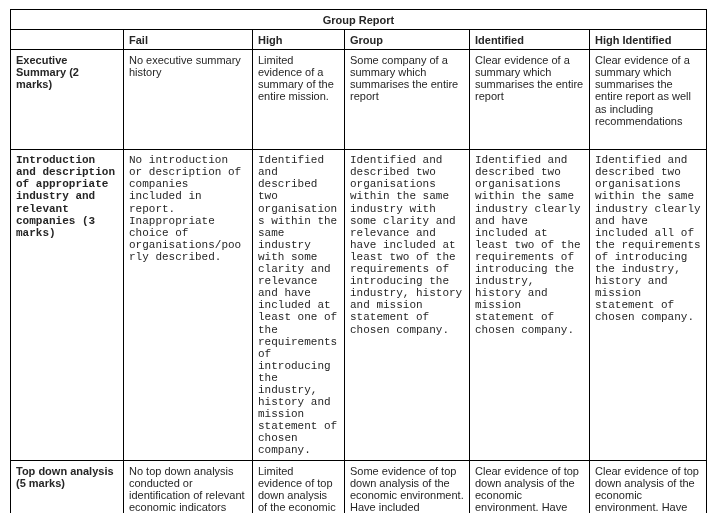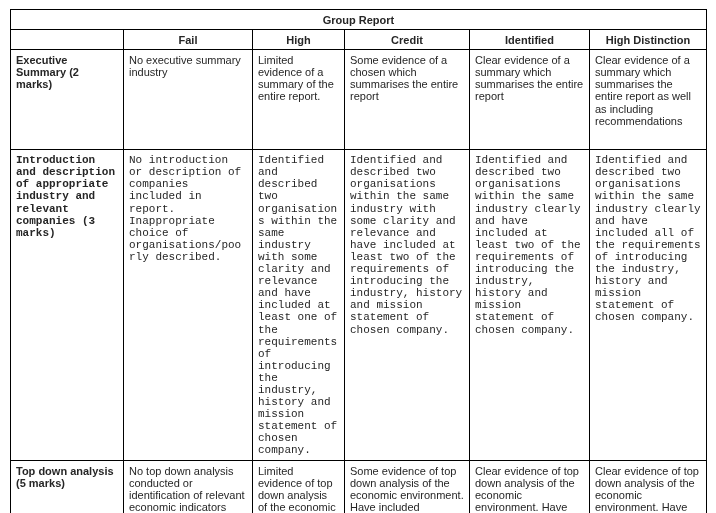--- a/index.html
+++ b/index.html
@@ -46,21 +46,21 @@
 
   td.title-cell {
     text-align: center;
     font-weight: bold;
     font-size: 10.2px;
     color: #000000;
     padding: 3px 4px 3px 4px;
     line-height: 13px;
   }
   td.head-cell {
-    text-align: center;
+    text-align: left;
     font-weight: bold;
     font-size: 10.2px;
     color: #000000;
     padding: 3px 4px 3px 4px;
     line-height: 13px;
   }
   td.head-blank {
     padding: 3px 4px;
   }
   td.crit-cell {
@@ -87,30 +87,30 @@
         <col class="c5">
     </colgroup>
     <tbody>
       <tr>
         <td class="title-cell" colspan="6">Group Report</td>
       </tr>
       <tr>
         <td class="head-blank"></td>
         <td class="head-cell">Fail</td>
         <td class="head-cell">High</td>
-        <td class="head-cell">Credit</td>
+        <td class="head-cell">Group</td>
         <td class="head-cell">Identified</td>
-        <td class="head-cell">High Distinction</td>
+        <td class="head-cell">High Identified</td>
       </tr>
 
       <tr class="row-exec">
         <td class="crit-cell">Executive Summary (2 marks)</td>
-        <td>No executive summary industry</td>
-        <td>Limited evidence of a summary of the entire report.</td>
-        <td>Some evidence of a chosen which summarises the entire report</td>
+        <td>No executive summary history</td>
+        <td>Limited evidence of a summary of the entire mission.</td>
+        <td>Some company of a summary which summarises the entire report</td>
         <td>Clear evidence of a summary which summarises the entire report</td>
         <td>Clear evidence of a summary which summarises the entire report as well as including recommendations</td>
       </tr>
 
       <tr class="row-intro">
         <td class="crit-cell">Introduction and description of appropriate industry and relevant companies (3 marks)</td>
         <td>No introduction or description of companies included in report. Inappropriate choice of organisations/poorly described.</td>
         <td>Identified and described two organisations within the same industry with some clarity and relevance and have included at least one of the requirements of introducing the industry, history and mission statement of chosen company.</td>
         <td>Identified and described two organisations within the same industry with some clarity and relevance and have included at least two of the requirements of introducing the industry, history and mission statement of chosen company.</td>
         <td>Identified and described two organisations within the same industry clearly and have included at least two of the requirements of introducing the industry, history and mission statement of chosen company.</td>

